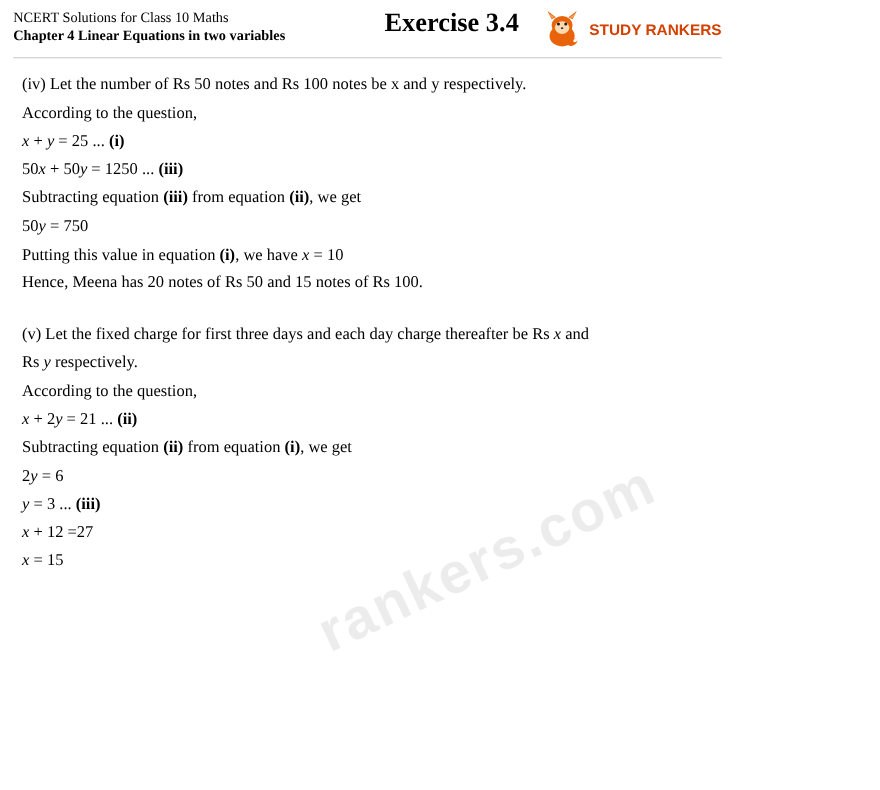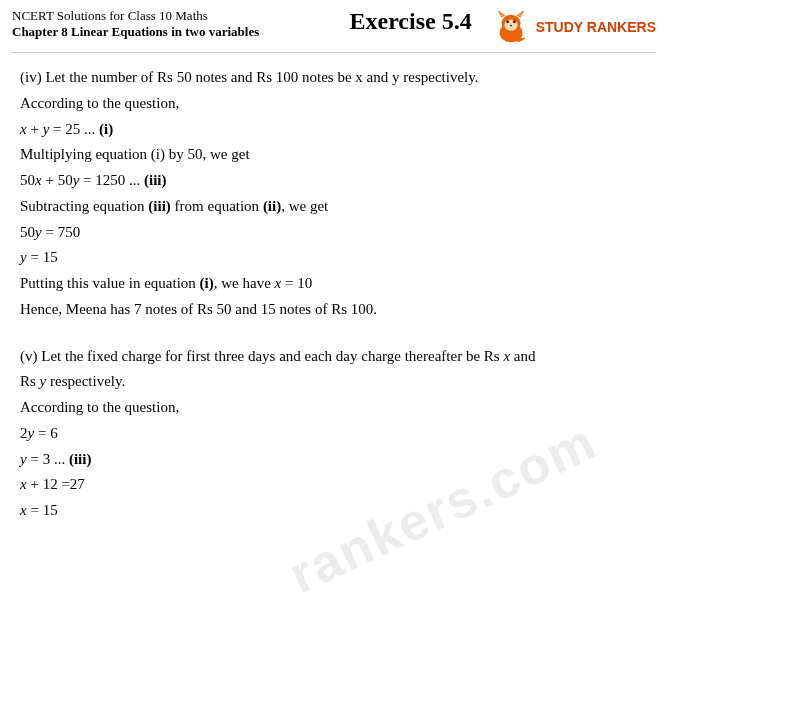--- a/index.html
+++ b/index.html
@@ -128,24 +128,24 @@
 
   </style>
 </head>
 <body>
 
 <div class="page-container">
 
   <div class="header">
     <div class="header-left">
       <div class="header-ncert">NCERT Solutions for Class 10 Maths</div>
-      <div class="header-chapter">Chapter 8 Linear Equations in two variables</div>
+      <div class="header-chapter">Chapter 4 Linear Equations in two variables</div>
     </div>
     <div class="header-title">
-      <div class="exercise-title">Exercise 5.4</div>
+      <div class="exercise-title">Exercise 3.4</div>
     </div>
     <div class="header-logo">
 
       <svg class="fox-icon" viewBox="0 0 40 40" xmlns="http://www.w3.org/2000/svg">
 
         <ellipse cx="20" cy="26" rx="12" ry="10" fill="#e8630a"></ellipse>
 
         <ellipse cx="20" cy="16" rx="10" ry="9" fill="#e8630a"></ellipse>
 
         <polygon points="10,10 6,2 14,8" fill="#e8630a"></polygon>
@@ -171,37 +171,39 @@
   <hr class="divider">
 
   <div class="content">
 
     <div class="section">
       <p><span>(iv) Let the number of Rs 50 notes and Rs 100 notes be x and y respectively.</span></p>
       <p><span>According to the question,</span></p>
       <p class="math-line">
         <i>x</i> + <i>y</i> = 25 ... <span class="bold">(i)</span>
       </p>
-      <p>Multiplying equation (i) by 50, we get</p>
       <p class="math-line">
         50<i>x</i> + 50<i>y</i> = 1250 ... <span class="bold">(iii)</span>
       </p>
       <p>Subtracting equation <span class="bold">(iii)</span> from equation <span class="bold">(ii)</span>, we get</p>
       <p class="math-line">50<i>y</i> = 750</p>
-      <p class="math-line"><i>y</i> = 15</p>
       <p>Putting this value in equation <span class="bold">(i)</span>, we have <i>x</i> = 10</p>
-      <p><span>Hence, Meena has 7 notes of Rs 50 and 15 notes of Rs 100.</span></p>
+      <p><span>Hence, Meena has 20 notes of Rs 50 and 15 notes of Rs 100.</span></p>
     </div>
 
     <div class="section-gap"></div>
 
     <div class="section">
       <p>(v) Let the fixed charge for first three days and each day charge thereafter be Rs <i>x</i> and</p>
       <p>Rs <i>y</i> respectively.</p>
       <p><span>According to the question,</span></p>
+      <p class="math-line">
+        <i>x</i> + 2<i>y</i> = 21 ... <span class="bold">(ii)</span>
+      </p>
+      <p>Subtracting equation <span class="bold">(ii)</span> from equation <span class="bold">(i)</span>, we get</p>
       <p class="math-line">2<i>y</i> = 6</p>
       <p class="math-line"><i>y</i> = 3 ... <span class="bold">(iii)</span></p>
       <p class="math-line"><i>x</i> + 12 =27</p>
       <p class="math-line"><i>x</i> = 15</p>
     </div>
 
   </div>
 
   <div class="watermark">rankers.com</div>
 

